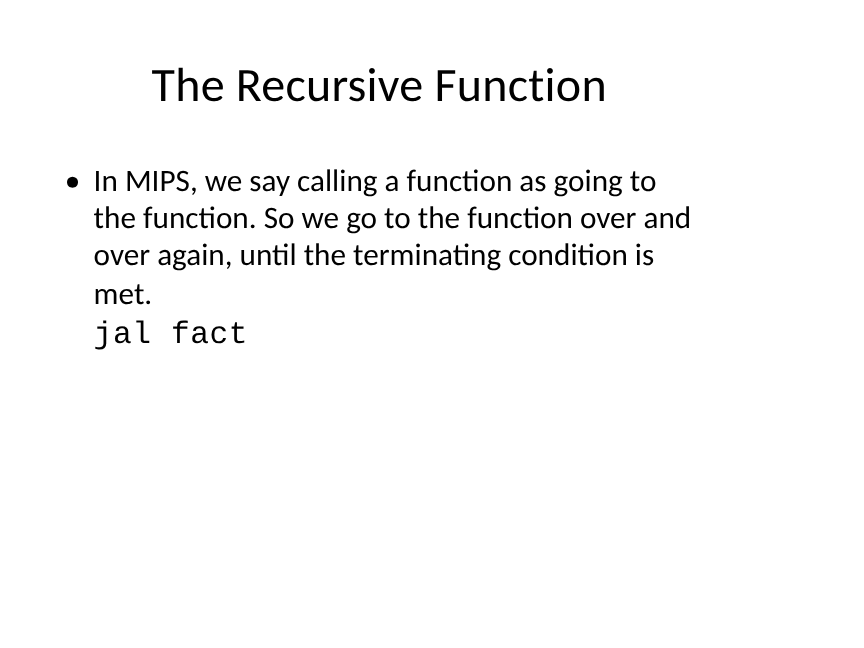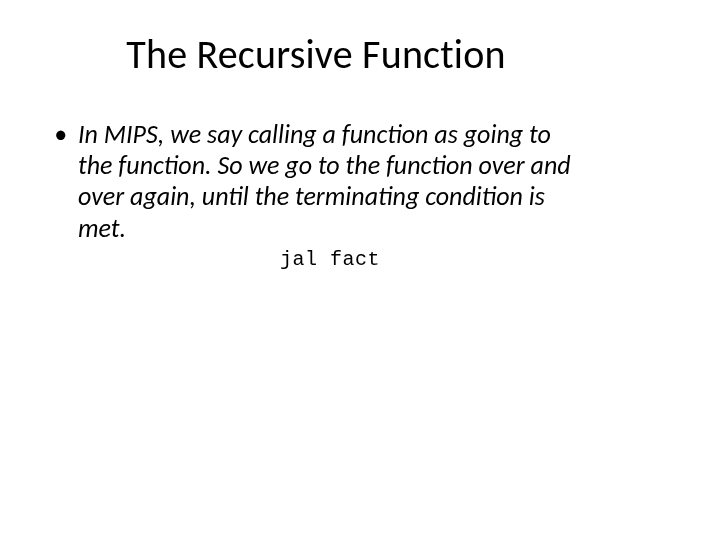--- a/index.html
+++ b/index.html
@@ -8,59 +8,57 @@
     width: 720px;
     height: 540px;
     background: #fff;
     font-family: Calibri, "Segoe UI", Arial, sans-serif;
     color: #000;
   }
   .slide {
     width: 632px;
     height: 540px;
     box-sizing: border-box;
-    padding: 20px 50px 40px 50px;
+    padding: 36px 50px 40px 50px;
   }
   .title {
     text-align: center;
     font-size: 40px;
     font-weight: 400;
     margin: 10px 0 40px 0;
     letter-spacing: 0.2px;
   }
   .body {
     font-size: 26px;
     line-height: 1.2;
   }
   ul.bullets {
     list-style: none;
     padding: 0;
     margin: 0;
-    font-style: italic;
   }
   ul.bullets > li {
     position: relative;
     padding-left: 28px;
     margin-bottom: 4px;
   }
   ul.bullets > li::before {
     content: "•";
     position: absolute;
     left: 4px;
     top: 0;
     font-size: 26px;
     line-height: 1.2;
   }
   .code-line {
     font-family: "Courier New", Courier, monospace;
-    font-size: 20px;
+    font-size: 26px;
     padding-left: 28px;
     margin-top: 2px;
     letter-spacing: 0.5px;
-    text-align: center;
   }
 </style>
 </head>
 <body>
 
 <div class="slide">
   <div class="title">The Recursive Function</div>
   <div class="body">
     <ul class="bullets">
       <li>In MIPS, we say calling a function as going to the function. So we go to the function over and over again, until the terminating condition is met.</li>

